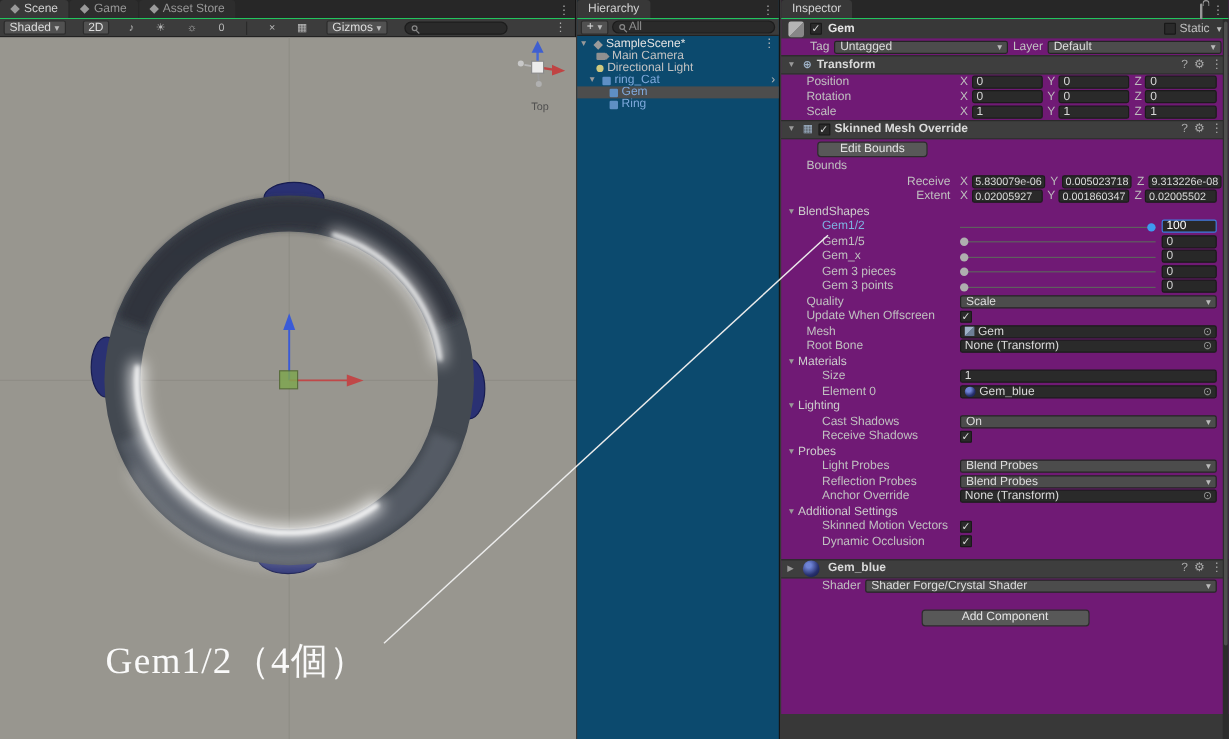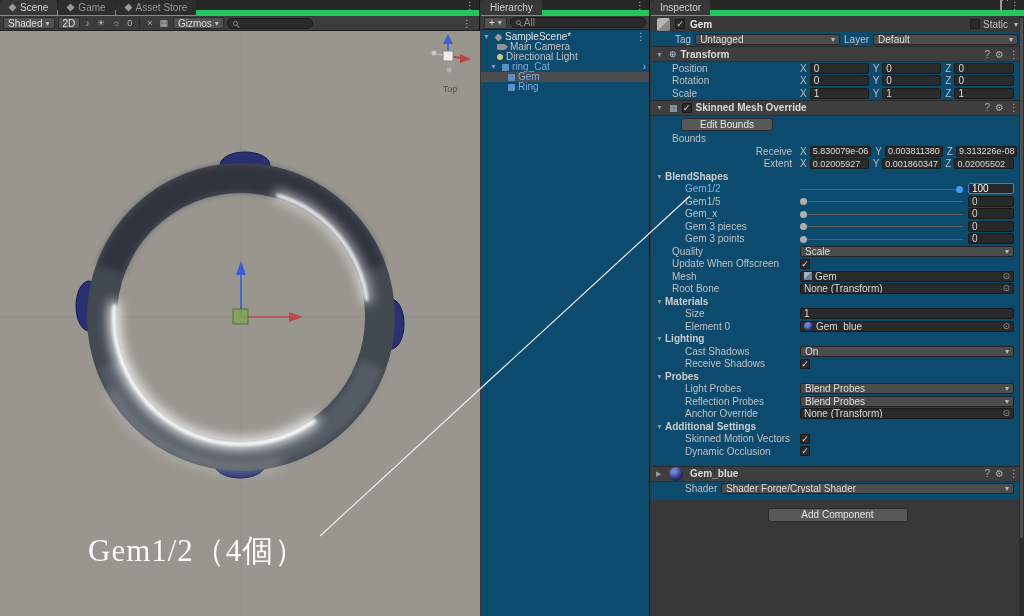--- a/index.html
+++ b/index.html
@@ -1,76 +1,76 @@
 <!DOCTYPE html>
 <html><head>
 <meta charset="utf-8">
 <style>
   *{margin:0;padding:0;box-sizing:border-box}
   html,body{width:1024px;height:616px;background:#2a2a2a}
   body{font-family:"Liberation Sans","DejaVu Sans",sans-serif;font-size:10px;color:#c2c2c2;overflow:hidden}
   #root{position:relative;width:1024px;height:616px;background:#383838;overflow:hidden}
 
   
-  .tabbar{height:16px;background:#272727;display:flex;align-items:flex-start;border-bottom:6px solid #22c55e}
+  .tabbar{height:16px;background:#272727;display:flex;align-items:flex-end;border-bottom:1px solid #22c55e}
   .tab{height:15px;padding:0 9px;display:flex;align-items:center;gap:4px;background:#383838;border-radius:3px 3px 0 0;color:#d2d2d2;margin-right:1px;white-space:nowrap}
   .tab.inactive{background:#2d2d2d;color:#989898}
   .barmenu{margin-left:auto;padding:0 4px;color:#aaa;cursor:pointer}
   .caret{font-size:8px;color:#bbb;margin-left:3px}
   .fold{width:9px;font-size:7px;color:#9a9a9a;flex:0 0 9px}
   .chk{width:10px;height:10px;background:#2a2a2a;border:1px solid #191919;border-radius:1px;color:#dcdcdc;font-size:9px;line-height:9px;text-align:center;flex:0 0 10px}
   .picker{color:#9a9a9a;font-size:9px;margin-left:auto;line-height:9px}
   .tbtn{height:12px;background:#515151;border:1px solid #2c2c2c;border-radius:2px;display:flex;align-items:center;padding:0 4px;color:#dddddd;white-space:nowrap}
   .ticon{color:#b5b5b5;font-size:9px;padding:0 2px;line-height:12px}
   .sep{width:1px;height:11px;background:#2a2a2a;margin:0 2px}
   .search{height:11px;background:#2a2a2a;border:1px solid #1c1c1c;border-radius:6px;display:flex;align-items:center;gap:3px;padding:0 5px;color:#8f8f8f}
   .mag{width:5px;height:5px;border:1px solid #888;border-radius:50%;position:relative;flex:0 0 5px}
   .mag:after{content:"";position:absolute;width:4px;height:1px;background:#888;transform:rotate(45deg);right:-3px;bottom:-2px}
   .lock{width:8px;height:6px;border:1px solid #999;border-radius:1px;position:relative;margin-top:4px}
   .lock:before{content:"";position:absolute;left:1px;top:-4px;width:4px;height:4px;border:1px solid #999;border-bottom:none;border-radius:3px 3px 0 0}
 
   
   #scene-panel{position:absolute;left:0;top:0;width:480px;height:616px;border-right:1px solid #151515}
-  .scene-toolbar{height:15px;background:#3c3c3c;border-bottom:1px solid #222;display:flex;align-items:center;gap:3px;padding:0 3px}
+  .scene-toolbar{height:15px;background:#3c3c3c;border-bottom:1px solid #222;display:flex;align-items:center;gap:14px;padding:0 3px}
   #viewport{position:absolute;left:0;top:31px;width:480px;height:585px;background:#98968f;overflow:hidden;cursor:default}
   #annotation{position:absolute;left:88px;top:499px;font-family:"Liberation Serif","DejaVu Serif",serif;font-size:31px;color:#fafafa;letter-spacing:1px;white-space:nowrap}
   #overlay-line{position:absolute;left:0;top:0;width:1024px;height:616px;pointer-events:none;z-index:40}
 
   
   #hierarchy-panel{position:absolute;left:481px;top:0;width:169px;height:616px;background:#0c4a6e;border-right:1px solid #151515}
   .hier-toolbar{height:14px;background:#3c3c3c;border-bottom:1px solid #222;display:flex;align-items:center;gap:3px;padding:0 3px}
   .hrow{height:10px;display:flex;align-items:center;gap:3px;padding-right:3px;white-space:nowrap;line-height:10px}
   .hrow.sel{background:#4d4d4d}
   .hrow .lbl{overflow:hidden}
   .scene-name{color:#e2e2e2;font-weight:normal}
   .prefab{color:#7fa9dc}
   .icube{width:7px;height:7px;background:#5e8fc4;border-radius:1px;flex:0 0 7px}
   .idiamond{width:7px;height:7px;background:#9a9a9a;transform:rotate(45deg) scale(.8);flex:0 0 7px}
   .icam{width:8px;height:6px;background:#909090;border-radius:1px;position:relative;flex:0 0 8px;margin-right:2px}
   .icam:after{content:"";position:absolute;right:-3px;top:0;border-left:3px solid #909090;border-top:3px solid transparent;border-bottom:3px solid transparent}
   .ilight{width:6px;height:6px;border-radius:50%;background:#cfc97e;flex:0 0 6px}
   .rowend{margin-left:auto;color:#bbb}
 
   
-  #inspector-panel{position:absolute;left:651px;top:0;width:373px;height:500px;background:#0c4a6e}
+  #inspector-panel{position:absolute;left:651px;top:0;width:373px;height:595px;background:#701a75}
   #insp-scroll{position:absolute;right:0;top:16px;width:5px;height:600px;background:#2c2c2c}
   #insp-thumb{position:absolute;left:1px;top:2px;width:3px;height:520px;background:#4f4f4f;border-radius:2px}
   .ihead{height:16px;display:flex;align-items:center;gap:5px;padding:0 6px;background:#383838}
   .objname{font-weight:bold;color:#e6e6e6}
   .gcube{width:13px;height:13px;background:linear-gradient(135deg,#b5b5b5 0 50%,#878787 50%);border-radius:2px;flex:0 0 13px}
   .tagrow{height:14px;display:flex;align-items:center;gap:4px;padding:0 6px 0 24px}
   .ddsm{height:11px;background:#4c4c4c;border:1px solid #242424;border-radius:2px;display:flex;align-items:center;padding:0 4px;color:#ddd}
   .chead{display:flex;align-items:center;height:16px;background:#3e3e3e;border-top:1px solid #2a2a2a;border-bottom:1px solid #303030;padding:0 5px;gap:4px;color:#dadada;font-weight:bold}
   .chead .rt{margin-left:auto;display:flex;gap:5px;color:#a8a8a8;font-weight:normal}
   .cicon{color:#9fb2c8;font-size:9px}
   .irow{height:12.5px;display:flex;align-items:center;padding-right:10px}
   .ilbl{flex:0 0 149px;padding-left:21px;overflow:hidden;white-space:nowrap;color:#c0c0c0}
   .ilbl.ind{padding-left:34px}
   .ilbl.rt{text-align:right;padding-right:8px;padding-left:0}
-  .subhead{font-weight:bold;color:#cccccc;display:flex;align-items:center;flex:1;padding-left:5px}
+  .subhead{font-weight:normal;color:#cccccc;display:flex;align-items:center;flex:1;padding-left:5px}
   .tf{height:11px;background:#2a2a2a;border:1px solid #1b1b1b;border-radius:2px;padding:0 3px;display:flex;align-items:center;color:#d8d8d8;flex:1;overflow:hidden;white-space:nowrap}
   .dd{height:11px;background:#4c4c4c;border:1px solid #242424;border-radius:2px;display:flex;align-items:center;padding:0 4px;color:#dddddd;flex:1;overflow:hidden;white-space:nowrap}
   .dd .caret{margin-left:auto}
   .axes{display:flex;flex:1;gap:4px}
   .ax{display:flex;flex:1;align-items:center;gap:3px}
   .axl{color:#bdbdbd}
   .sm .tf{font-size:9px;padding:0 2px}
   .btn{background:#585858;border:1px solid #2c2c2c;border-radius:3px;color:#e4e4e4;display:flex;align-items:center;justify-content:center}
   .slider{position:relative;flex:1;height:12px;margin:0 5px 0 0}
   .track{position:absolute;left:0;right:0;top:6px;height:1px;background:#5f5f5f}
@@ -358,21 +358,21 @@
     </div>
     <div class="irow sm">
       <span class="ilbl rt">Receive</span>
       <div class="axes">
         <div class="ax">
             <span class="axl">X</span>
             <span class="tf">5.830079e-06</span>
           </div>
         <div class="ax">
             <span class="axl">Y</span>
-            <span class="tf">0.003811380</span>
+            <span class="tf">0.005023718</span>
           </div>
         <div class="ax">
             <span class="axl">Z</span>
             <span class="tf">9.313226e-08</span>
           </div>
       </div>
     </div>
     <div class="irow sm">
       <span class="ilbl rt">Extent</span>
       <div class="axes">

